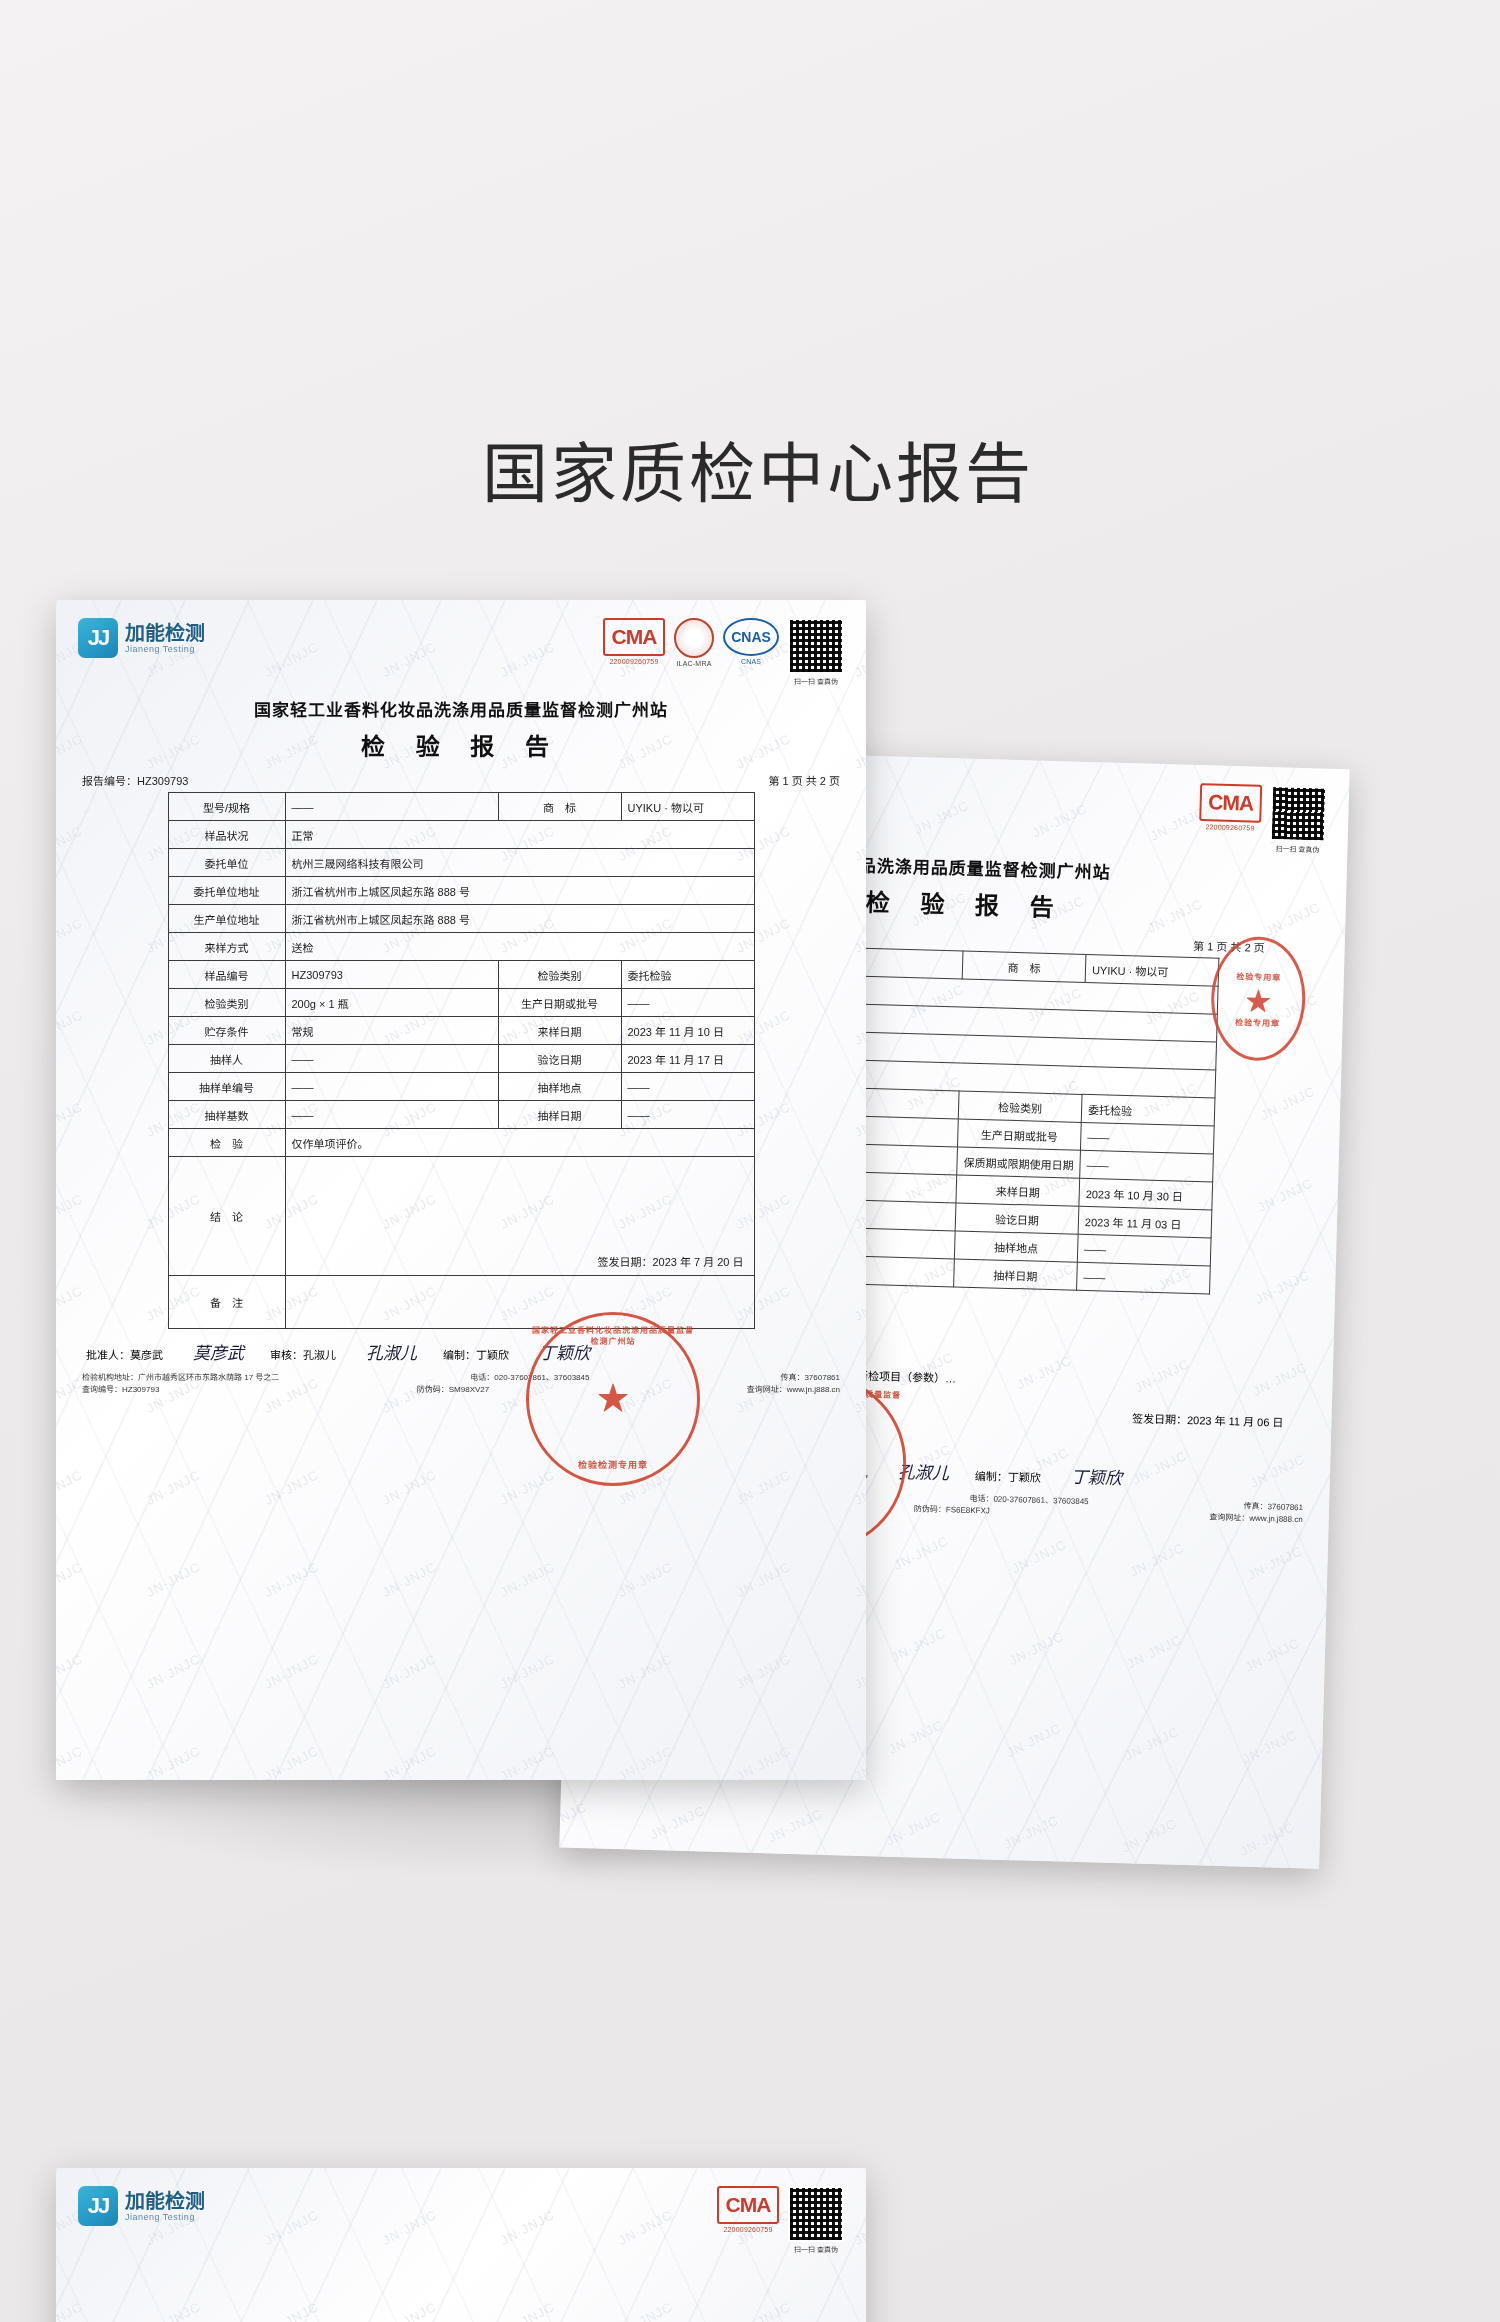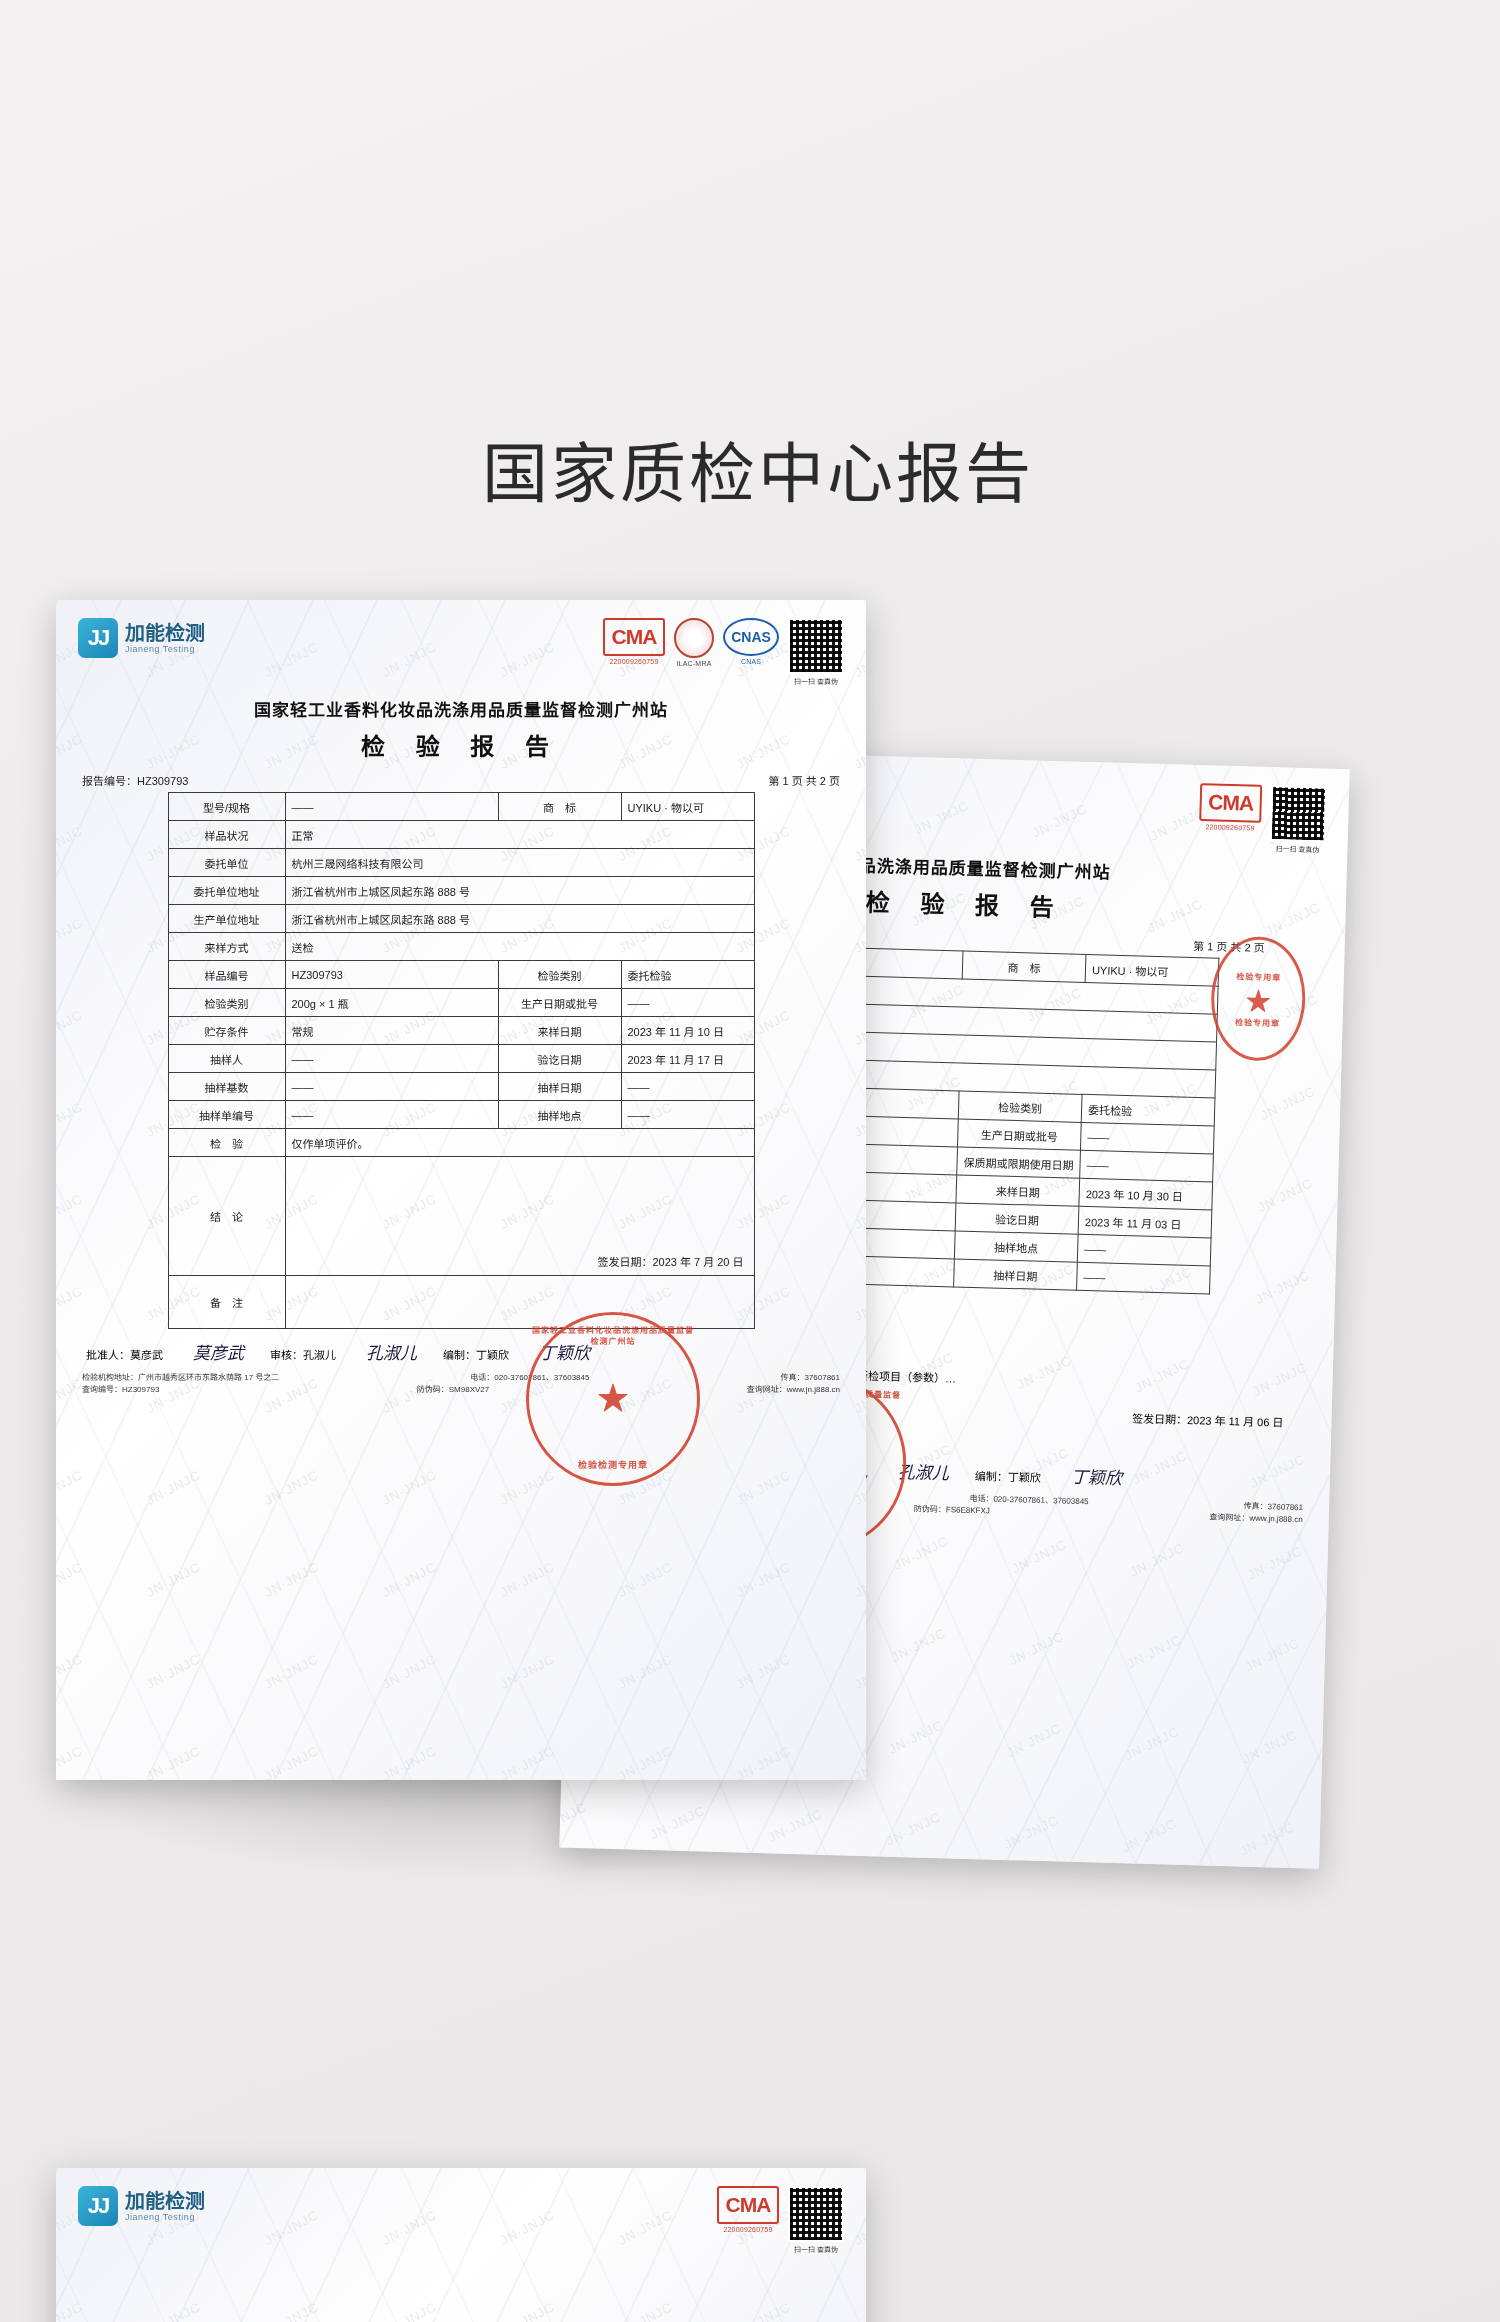--- a/index.html
+++ b/index.html
@@ -578,29 +578,29 @@
             <td class="lab2">来样日期</td>
             <td class="val2">2023 年 11 月 10 日</td>
           </tr>
           <tr>
             <td class="lab">抽样人</td>
             <td class="val">——</td>
             <td class="lab2">验讫日期</td>
             <td class="val2">2023 年 11 月 17 日</td>
           </tr>
           <tr>
+            <td class="lab">抽样单编号</td>
+            <td class="val">——</td>
+            <td class="lab2">抽样地点</td>
+            <td class="val2">——</td>
+          </tr>
+          <tr>
             <td class="lab">抽样基数</td>
             <td class="val">——</td>
             <td class="lab2">抽样日期</td>
-            <td class="val2">——</td>
-          </tr>
-          <tr>
-            <td class="lab">抽样单编号</td>
-            <td class="val">——</td>
-            <td class="lab2">抽样地点</td>
             <td class="val2">——</td>
           </tr>
         </tbody>
       <tbody>
         <tr>
           <td class="lab tall">检　验</td>
           <td colspan="3" class="tall">仅作单项评价。</td>
         </tr>
         <tr>
           <td class="lab tall" style="height:110px;">结　论</td>

